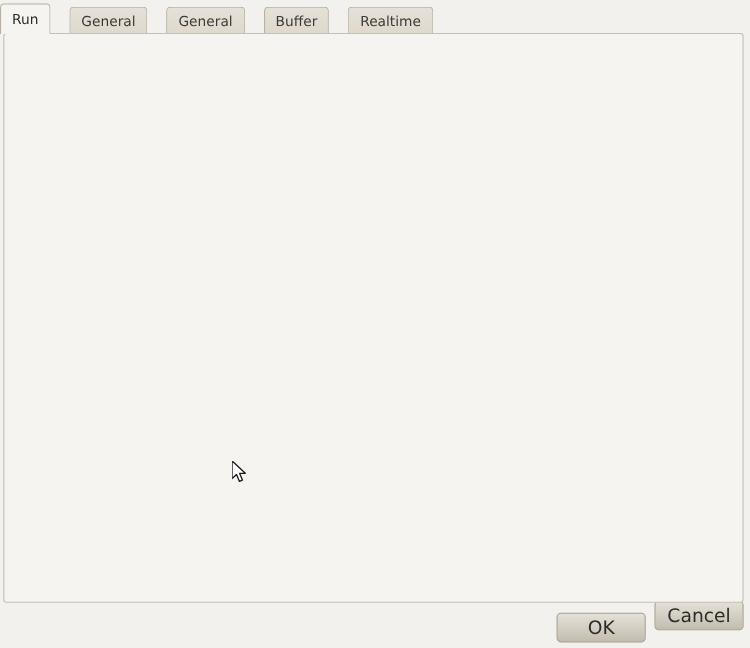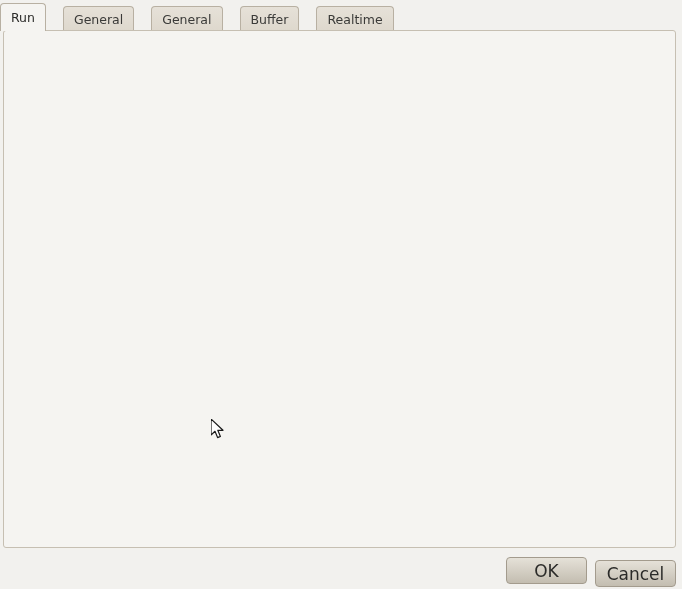--- a/index.html
+++ b/index.html
@@ -364,19 +364,19 @@
 <div class="abs lbl" style="left:352px; top:481px;">output device (-Q)</div>
 <input class="tinput" style="left: 478px; top: 476px; width: 153px; height: 25px;" value="">
 <div class="browse" style="left:638px; top:477px;">
   <span>...</span>
 </div>
 
 <div class="abs lbl" style="left:22px; top:518px;">Jack client name (use * for current filename)</div>
 <input class="tinput" style="left: 318px; top: 513px; width: 345px; height: 25px;" value="*">
 
 <div class="dlgbtn" style="left:506px; top:557px; width:81px;">OK</div>
-<div class="dlgbtn" style="left:595px; top:560px; width:81px;">Cancel</div>
+<div class="dlgbtn" style="left:595px; top:546px; width:81px;">Cancel</div>
 
 <div id="cursor">
   <svg width="16" height="22" viewBox="0 0 16 22">
     <polygon points="0,0 0,16 4,12.3 6.6,18.6 9.4,17.4 6.8,11.3 12,11.3" fill="#ffffff" stroke="#1a1a1a" stroke-width="1.2" stroke-linejoin="round"></polygon>
   </svg>
 </div>
 
 </body></html>

